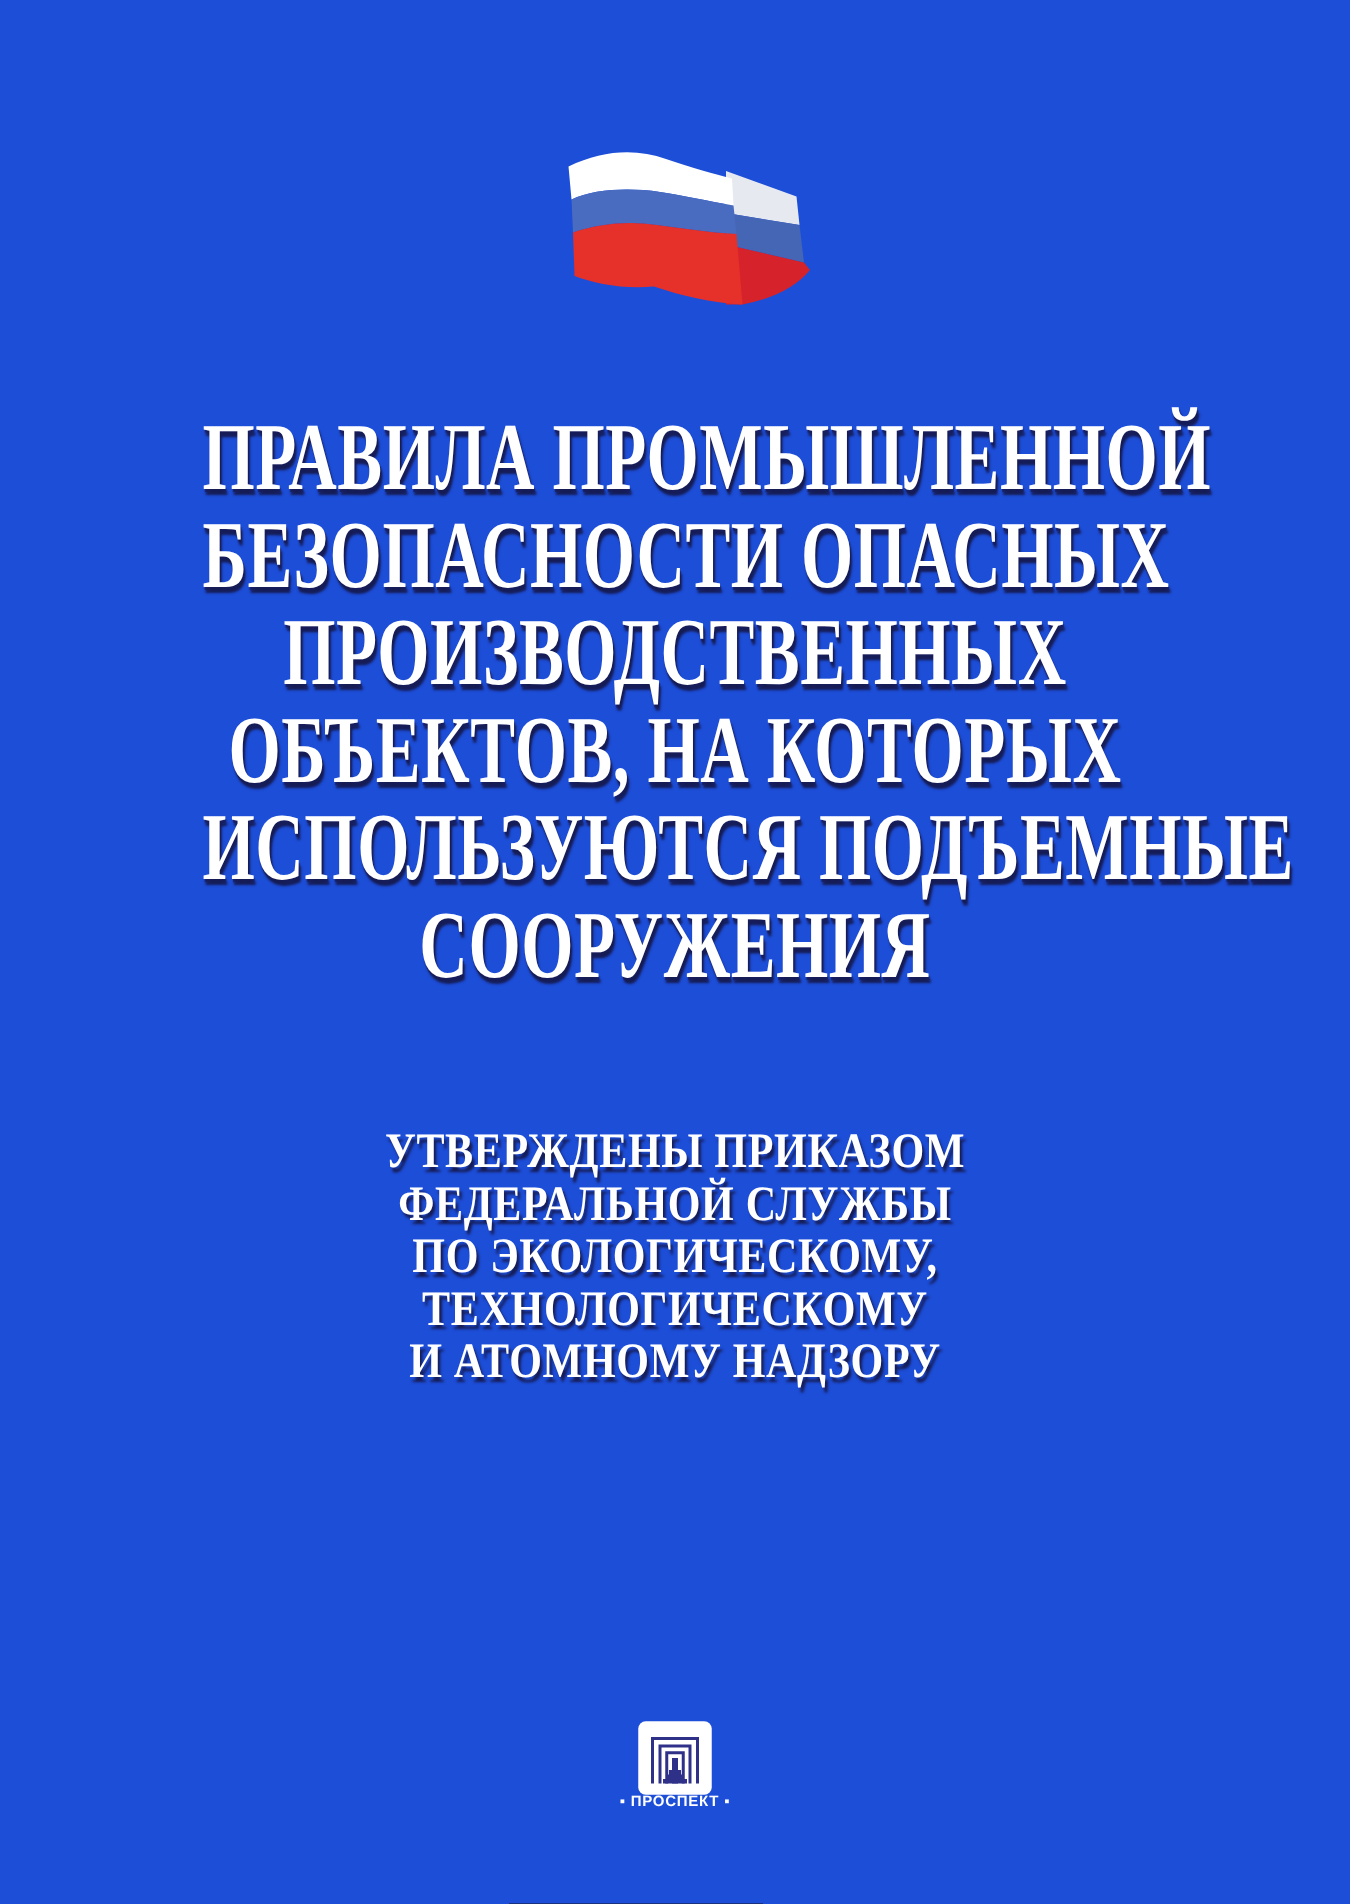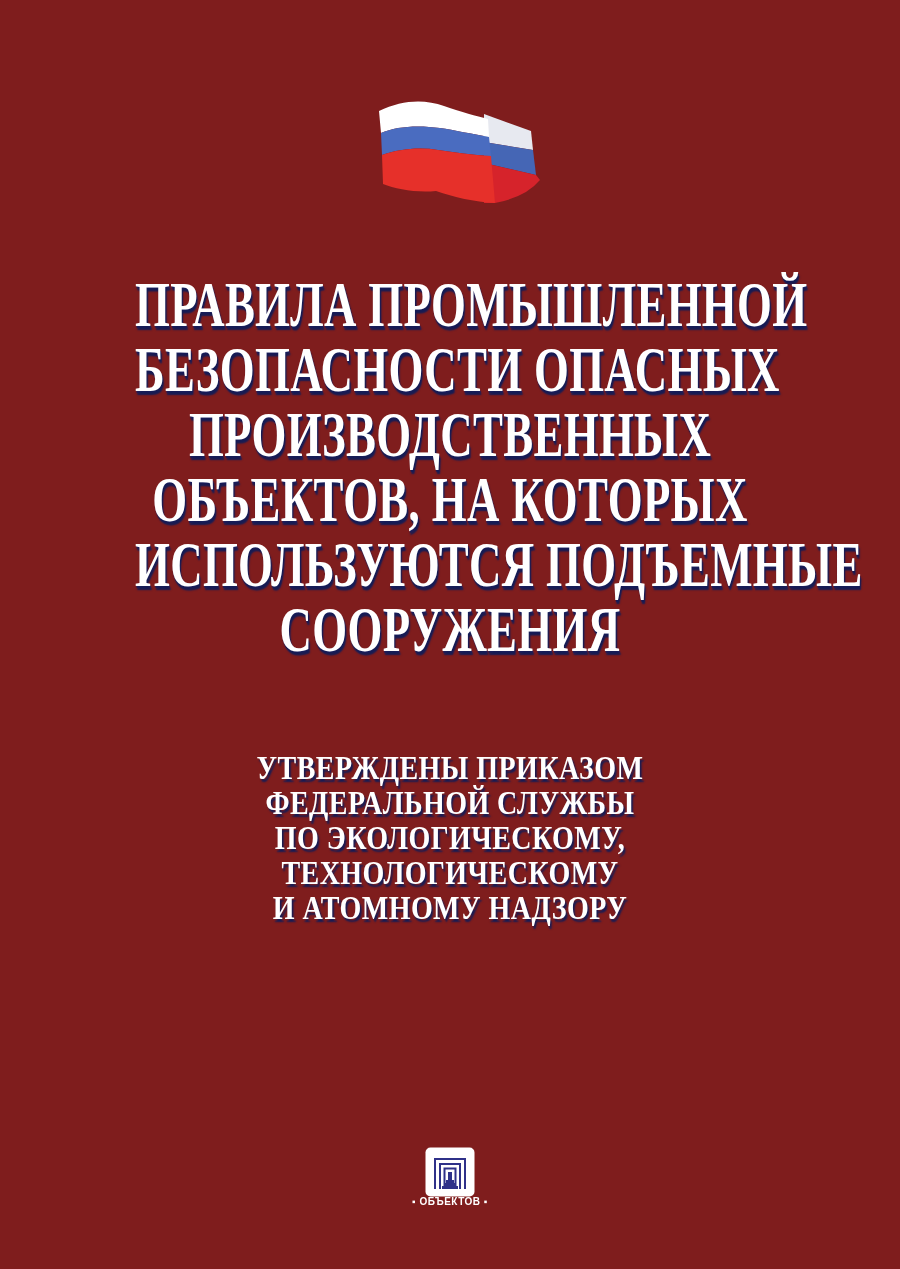--- a/index.html
+++ b/index.html
@@ -1,19 +1,19 @@
 <!DOCTYPE html>
 <html><head>
 <meta charset="utf-8">
 <style>
   html,body{margin:0;padding:0;background:#1b1d3a;}
   .cover{
     position:relative;
     width:900px;height:1269px;
-    background:#7f1d1d;
+    background:#1d4ed8;
     overflow:hidden;
     font-family:"Liberation Sans","DejaVu Sans",sans-serif;
   }
   
   .flag{position:absolute;left:374px;top:94px;width:172px;height:112px;}
   
   .title{
     position:absolute;left:0;right:0;top:272px;
     text-align:center;
     color:#ffffff;
@@ -105,17 +105,17 @@
       <svg width="50" height="50" viewBox="0 0 50 50" aria-hidden="true">
         <rect x="0.5" y="0.5" width="49" height="49" rx="5" fill="#ffffff"></rect>
         <g stroke="#2f3189" stroke-width="2" fill="none">
           <path d="M10,42 L10,12 L40,12 L40,42"></path>
           <path d="M15,42 L15,17 L35,17 L35,42"></path>
           <path d="M19.5,42 L19.5,21.5 L30.5,21.5 L30.5,42"></path>
           <path d="M24,42 L24,26 L26,26 L26,42"></path>
         </g>
         <path fill="#2f3189" d="M17,42 L17,39 L19,39 L19,36 L21,36 L21,33 L23,33 L23,29 L27,29 L27,33 L29,33 L29,36 L31,36 L31,39 L33,39 L33,42 Z"></path>
       </svg>
-      <div class="p-label">▪ ОБЪЕКТОВ ▪</div>
+      <div class="p-label">▪ ПРОСПЕКТ ▪</div>
     </div>
   </div>
 
 </div>
 
 </body></html>

